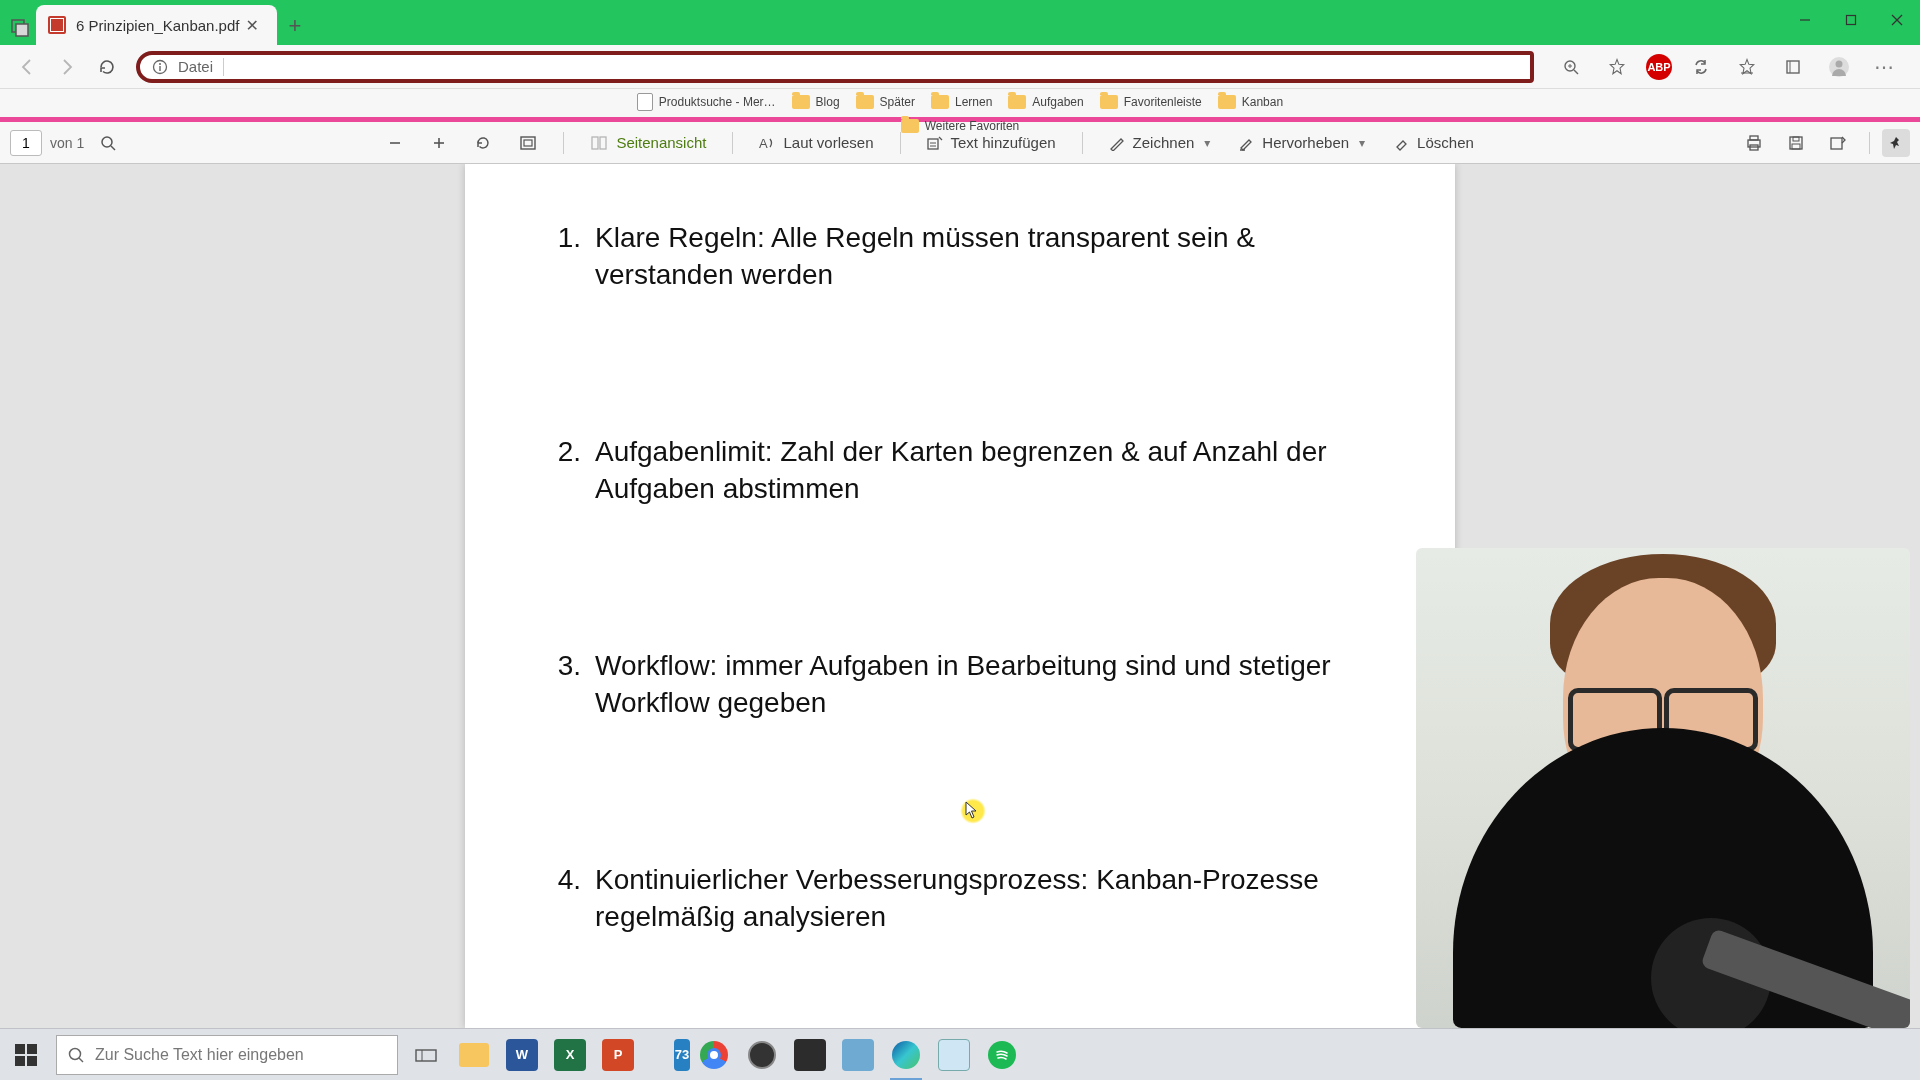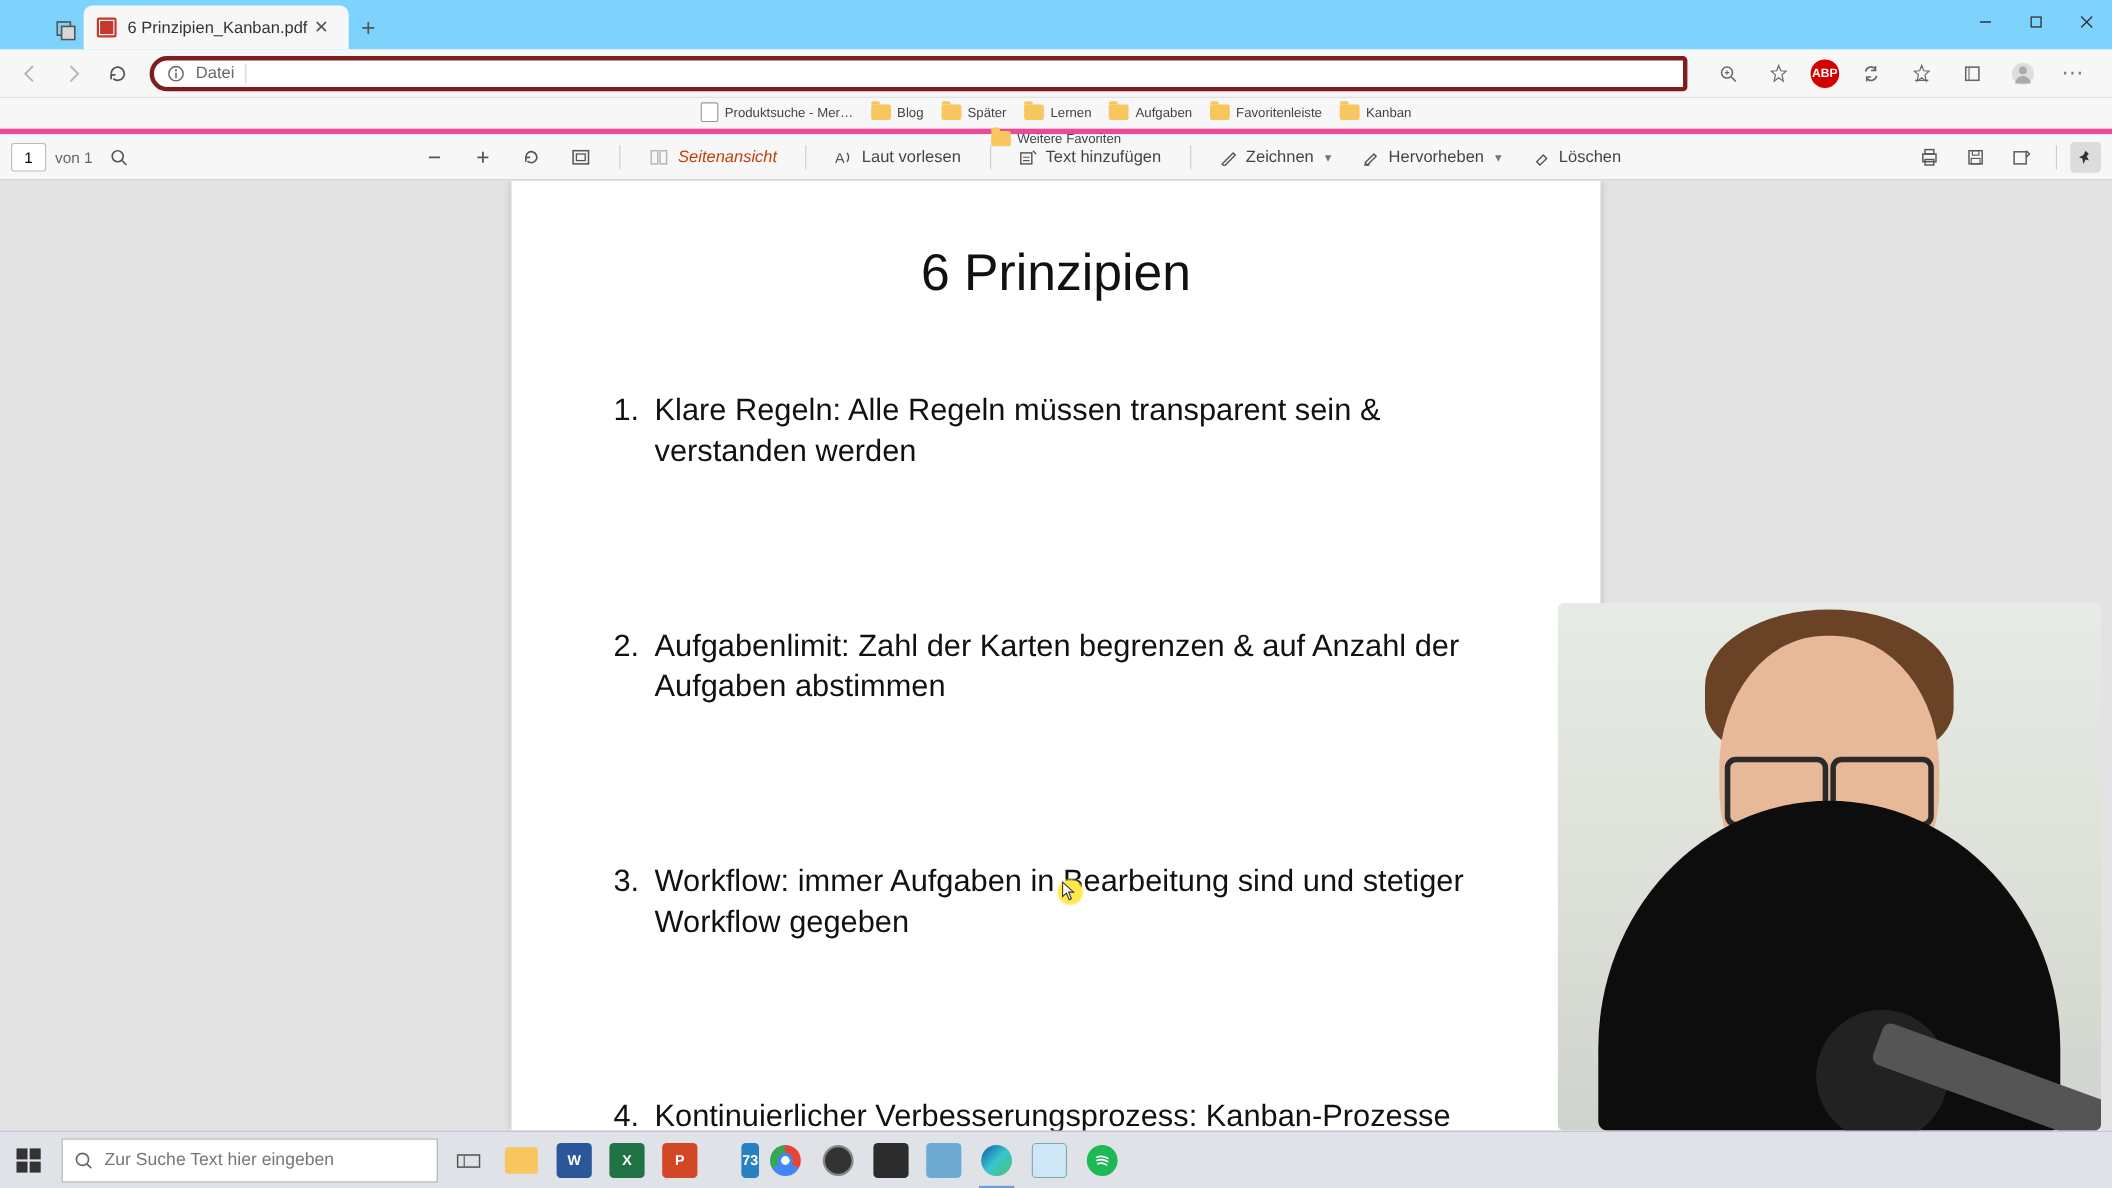--- a/index.html
+++ b/index.html
@@ -1,18 +1,18 @@
 <!DOCTYPE html>
 <html><head>
 <meta charset="utf-8">
 <style>
   * { margin:0; padding:0; box-sizing:border-box; font-family:"Segoe UI",Arial,sans-serif; }
   html,body { width:1920px; height:1080px; overflow:hidden; background:#e8e8e8; }
   
-  .titlebar { height:45px; background:#7dd3fc; display:flex; align-items:flex-start;padding-left:40px; }
+  .titlebar { height:45px; background:#22c55e; display:flex; align-items:flex-start; }
   .titlebar-left { display:flex; align-items:center; height:45px; }
   .win-icon { width:20px; height:20px; margin:10px 6px 0 10px; display:flex; align-items:center; justify-content:center; }
   .tab { background:#f7f7f7; height:40px; margin-top:5px; border-radius:8px 8px 0 0; display:flex; align-items:center; padding:0 12px; min-width:230px; font-size:15px; color:#333; }
   .tab .pdf-ico { width:18px;height:18px;background:#c43b2e;border-radius:2px;margin-right:10px;position:relative; }
   .tab .pdf-ico::after{content:"";position:absolute;top:2px;left:2px;right:2px;bottom:2px;border:1px solid #fff;}
   .tab .close { margin-left:auto; font-size:16px; color:#555; padding:4px 6px; }
   .newtab { width:36px; display:flex; align-items:center; justify-content:center; font-size:22px; color:#555; margin-top:6px; }
   .titlebar-right { margin-left:auto; display:flex; }
   .winbtn { width:46px; height:40px; display:flex; align-items:center; justify-content:center; color:#333; }
   
@@ -30,21 +30,21 @@
   .bm { display:flex; align-items:center; gap:6px; padding:4px 8px; border-radius:4px;}
   .bm .fold{width:18px;height:14px;background:#f7c65f;border-radius:2px;position:relative;}
   .bm .fold::before{content:"";position:absolute;top:-3px;left:0;width:8px;height:3px;background:#f7c65f;border-radius:2px 2px 0 0;}
   .bm .page{width:16px;height:18px;background:#fff;border:1px solid #999;border-radius:2px;}
   .bmbar .spacer{flex:1;}
   
   .pdfbar { height:42px; background:#f7f7f7; display:flex; align-items:center; padding:0 10px; border-bottom:1px solid #c7c7c7; font-size:15px; color:#444;}
   .pdfbar .pgnum{width:32px;height:26px;border:1px solid #bbb;background:#fff;text-align:center;border-radius:3px;font-size:14px;}
   .pdfbar .pgtot{margin:0 6px 0 8px;color:#666;font-size:14px;}
   .pdfbar .tbtn{display:flex;align-items:center;gap:8px;padding:6px 10px;border-radius:4px;color:#444;}
-  .pdfbar .tbtn.disabled{color:#c2410c;font-style:italic;}
+  .pdfbar .tbtn.disabled{color:#4d7c0f;}
   .pdfbar .sep{width:1px;height:22px;background:#ccc;margin:0 8px;}
   .pdfbar .center{flex:1;display:flex;align-items:center;justify-content:center;gap:8px;}
   .pdfbar .right{display:flex;align-items:center;gap:4px;}
   .chev{font-size:12px;color:#777;margin-left:2px;}
   .pin{width:28px;height:28px;background:#dcdcdc;border-radius:4px;display:flex;align-items:center;justify-content:center;color:#333;}
   
   .workspace{position:relative;height:calc(1080px - 45px - 44px - 33px - 42px - 52px);background:#e3e3e3;display:flex;justify-content:center;overflow:hidden;}
   .paper{width:990px;background:#fff;min-height:100%;box-shadow:0 0 8px rgba(0,0,0,.2);padding:56px 40px;color:#111;}
   .paper h1{font-size:47px;font-weight:500;text-align:center;margin-bottom:80px;font-family:Arial,sans-serif;}
   .paper ol{list-style:none;padding:0 50px;}
@@ -331,21 +331,20 @@
     <div class="pin">
         <svg width="14" height="14">
           <path d="M7 1l3 3-2 2 2 4-3-1-2 4-1-5-3-1 4-2z" fill="#333"></path>
         </svg>
       </div>
   </div>
 </div>
 
 <div class="workspace">
   <div class="paper">
-    <h1>6 Prinzipien</h1>
     <ol id="doc-list">
         <li>
           <span class="num">1.</span>
           <span>Klare Regeln: Alle Regeln müssen transparent sein &amp; verstanden werden</span>
         </li>
         <li>
           <span class="num">2.</span>
           <span>Aufgabenlimit: Zahl der Karten begrenzen &amp; auf Anzahl der Aufgaben abstimmen</span>
         </li>
         <li>

